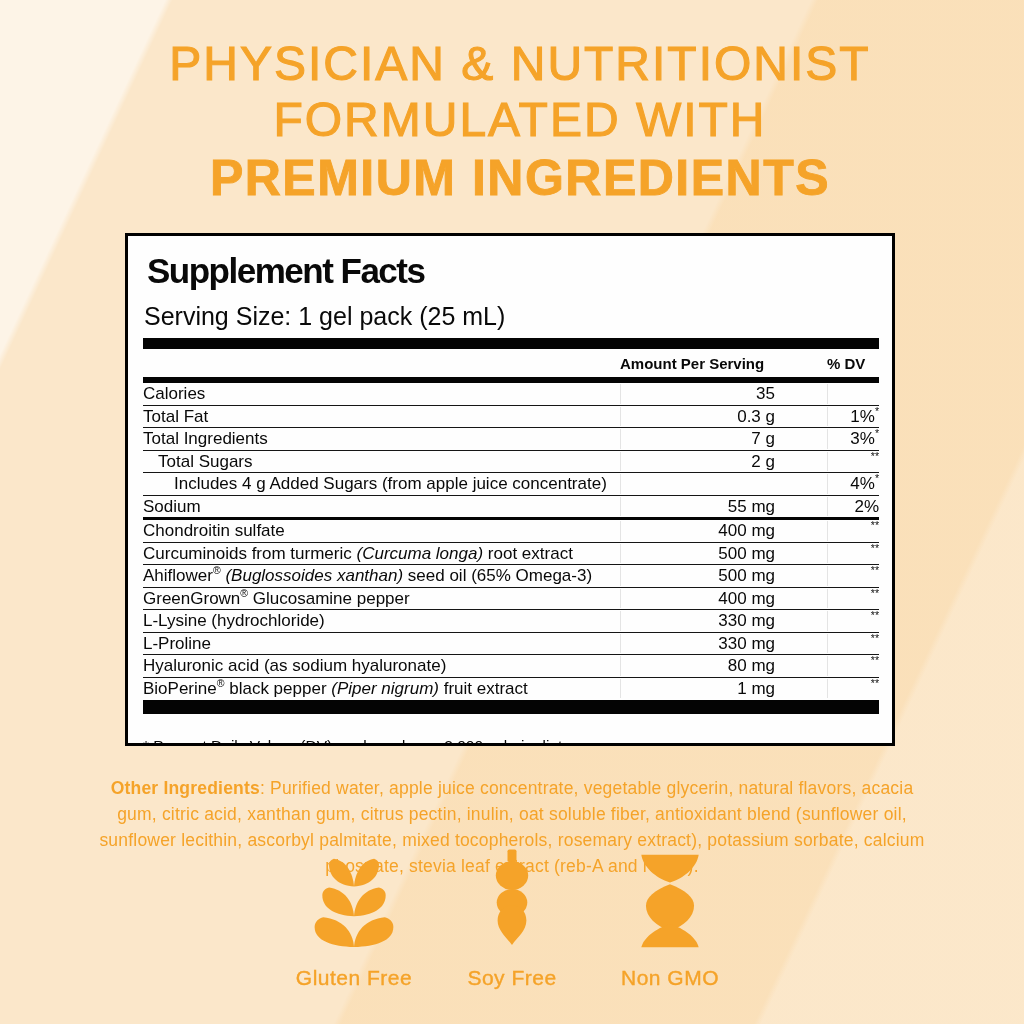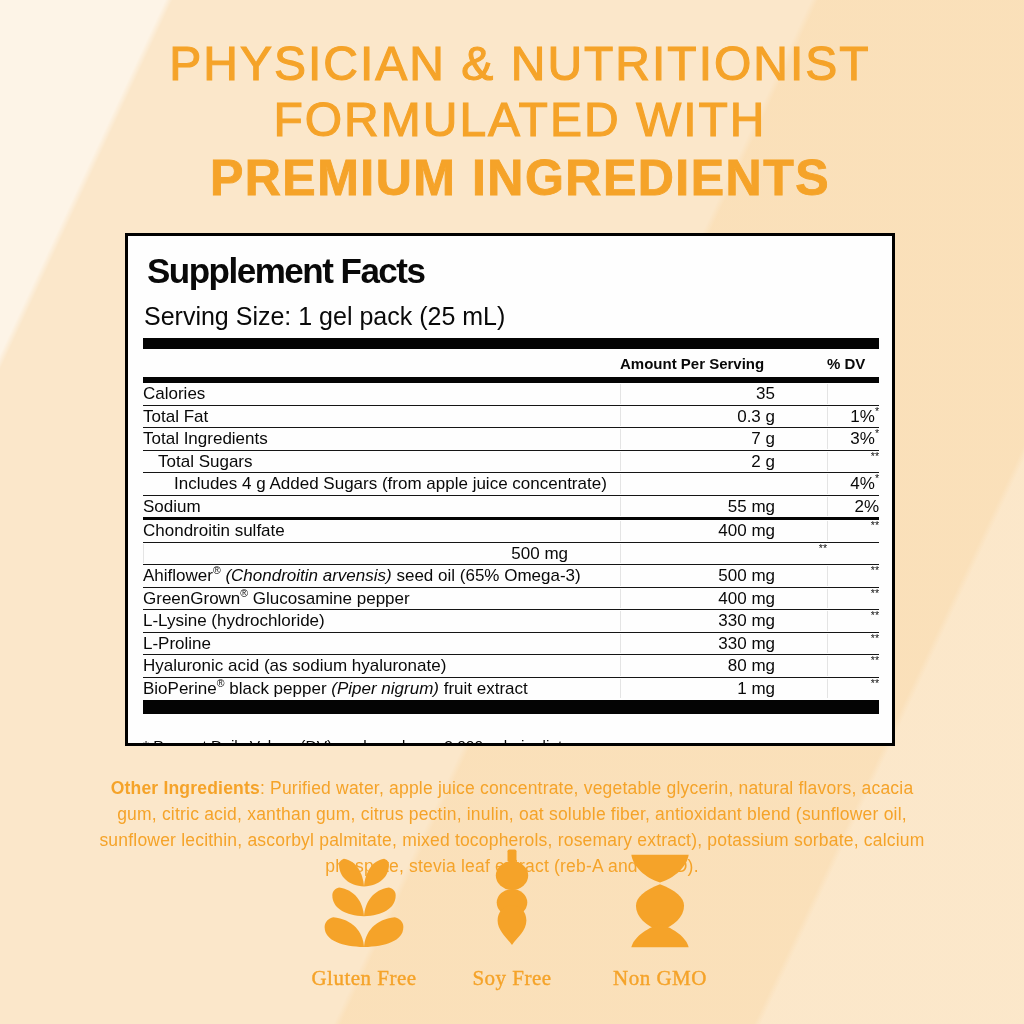--- a/index.html
+++ b/index.html
@@ -61,21 +61,21 @@
   
   .other{
     position:absolute;left:97px;top:757px;width:830px;text-align:center;
     color:var(--accent);font-size:17.5px;line-height:26px;letter-spacing:0.2px;
   }
   .other b{font-weight:700;}
 
   
   .badges{
     position:absolute;top:844px;left:0;right:0;
-    display:flex;justify-content:center;align-items:flex-end;gap:28px;font-family:Liberation Serif, serif;
+    display:flex;justify-content:center;align-items:flex-end;gap:38px;
   }
   .badge{display:flex;flex-direction:column;align-items:center;justify-content:flex-end;height:146px;min-width:120px;}
   .badge svg{display:block;color:var(--accent);margin-bottom:15px;}
   .badge .blabel{color:var(--accent);font-size:21px;line-height:24px;letter-spacing:0.5px;
                  -webkit-text-stroke:0.4px currentColor;}
 </style>
 </head>
 <body>
 
 <div class="hero">
@@ -133,25 +133,26 @@
 
   <div class="bar b3"></div>
 
   <div id="supp-rows">
       <div class="frow ind0">
         <span class="name"><span>Chondroitin sulfate</span></span>
         <span class="amount">400 mg</span>
         <span class="dv"><sup>*</sup><sup>*</sup></span>
       </div>
       <div class="frow ind0">
+        <span class="name"><span>Curcuminoids from turmeric </span><i>(Curcuma longa)</i><span> root extract</span></span>
         <span class="amount">500 mg</span>
         <span class="dv"><sup>*</sup><sup>*</sup></span>
       </div>
       <div class="frow ind0">
-        <span class="name"><span>Ahiflower</span><sup>®</sup><span> </span><i>(Chondroitin arvensis)</i><span> seed oil (65% Omega-3)</span></span>
+        <span class="name"><span>Ahiflower</span><sup>®</sup><span> </span><i>(Buglossoides xanthan)</i><span> seed oil (65% Omega-3)</span></span>
         <span class="amount">500 mg</span>
         <span class="dv"><sup>*</sup><sup>*</sup></span>
       </div>
       <div class="frow ind0">
         <span class="name"><span>GreenGrown</span><sup>®</sup><span> Glucosamine pepper</span></span>
         <span class="amount">400 mg</span>
         <span class="dv"><sup>*</sup><sup>*</sup></span>
       </div>
       <div class="frow ind0">
         <span class="name"><span>L-Lysine (hydrochloride)</span></span>

